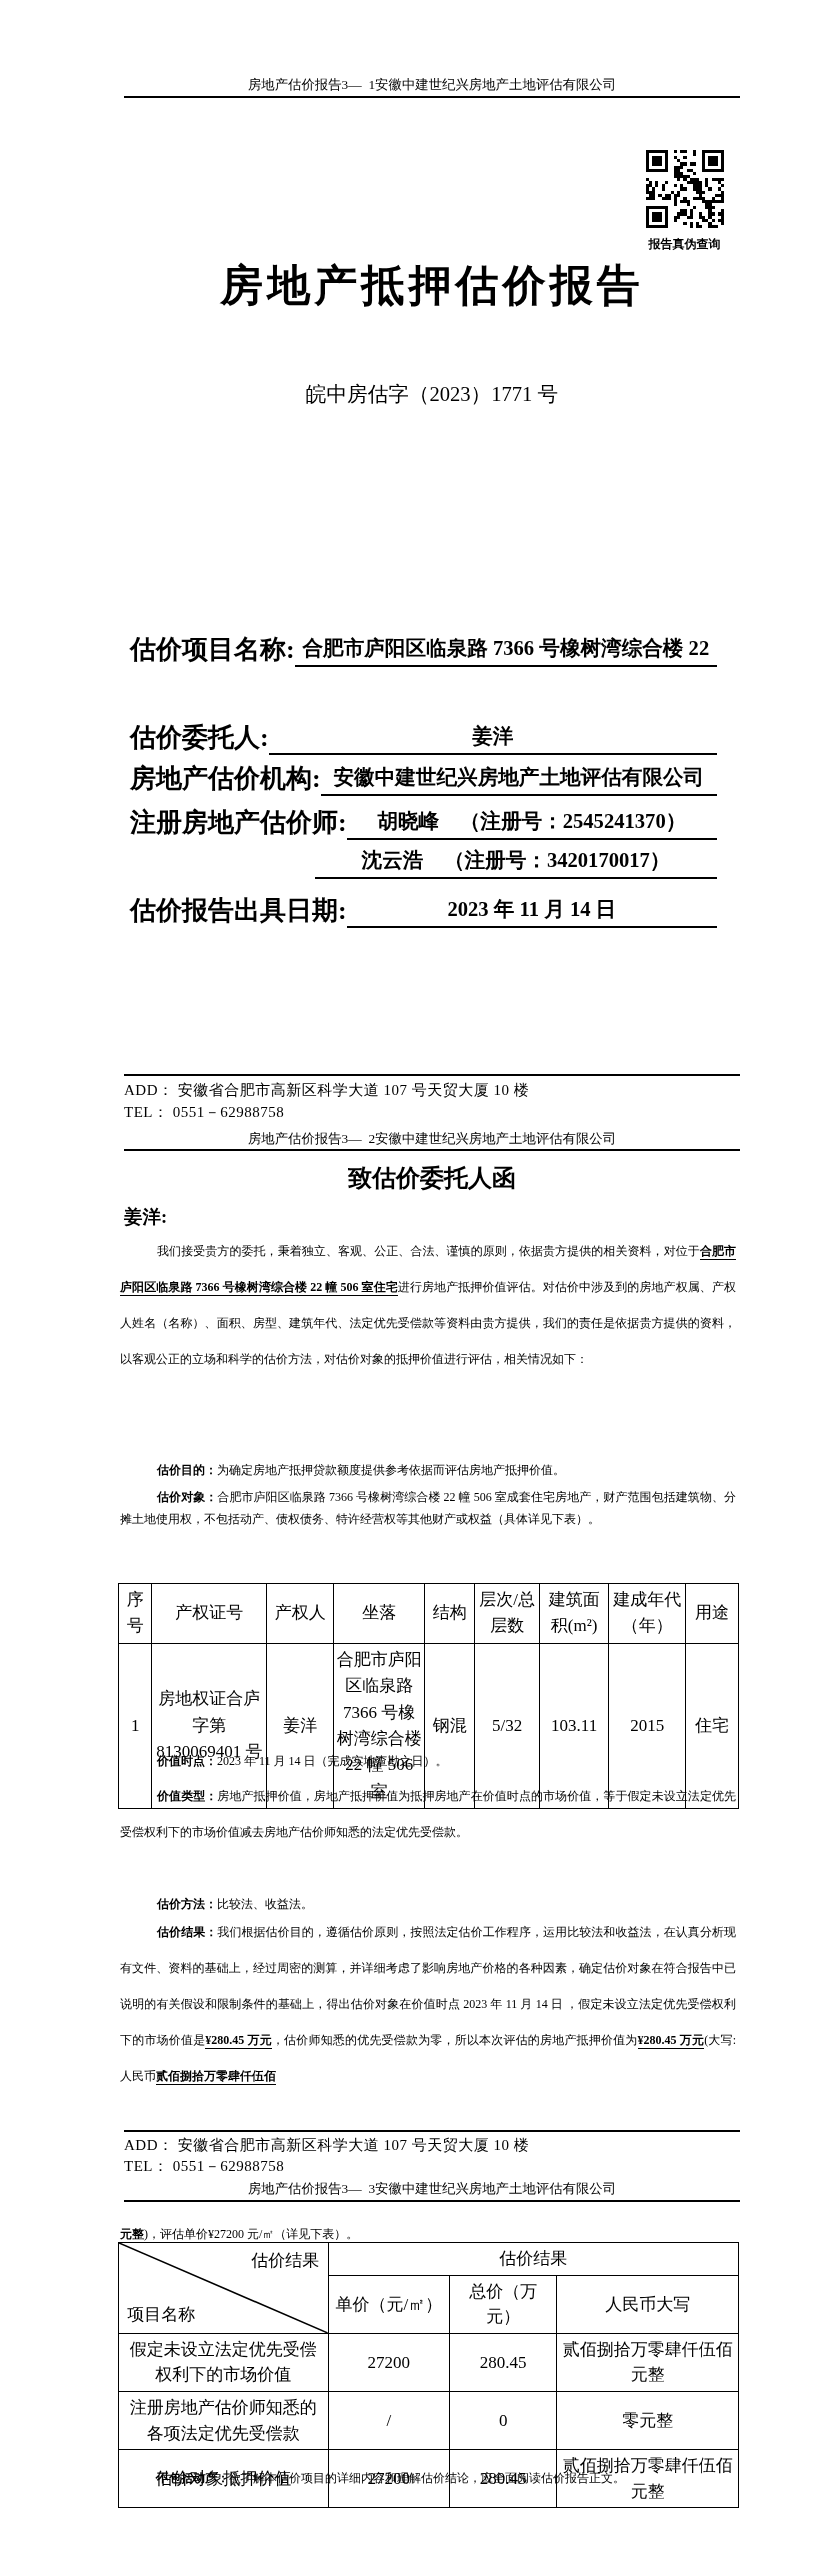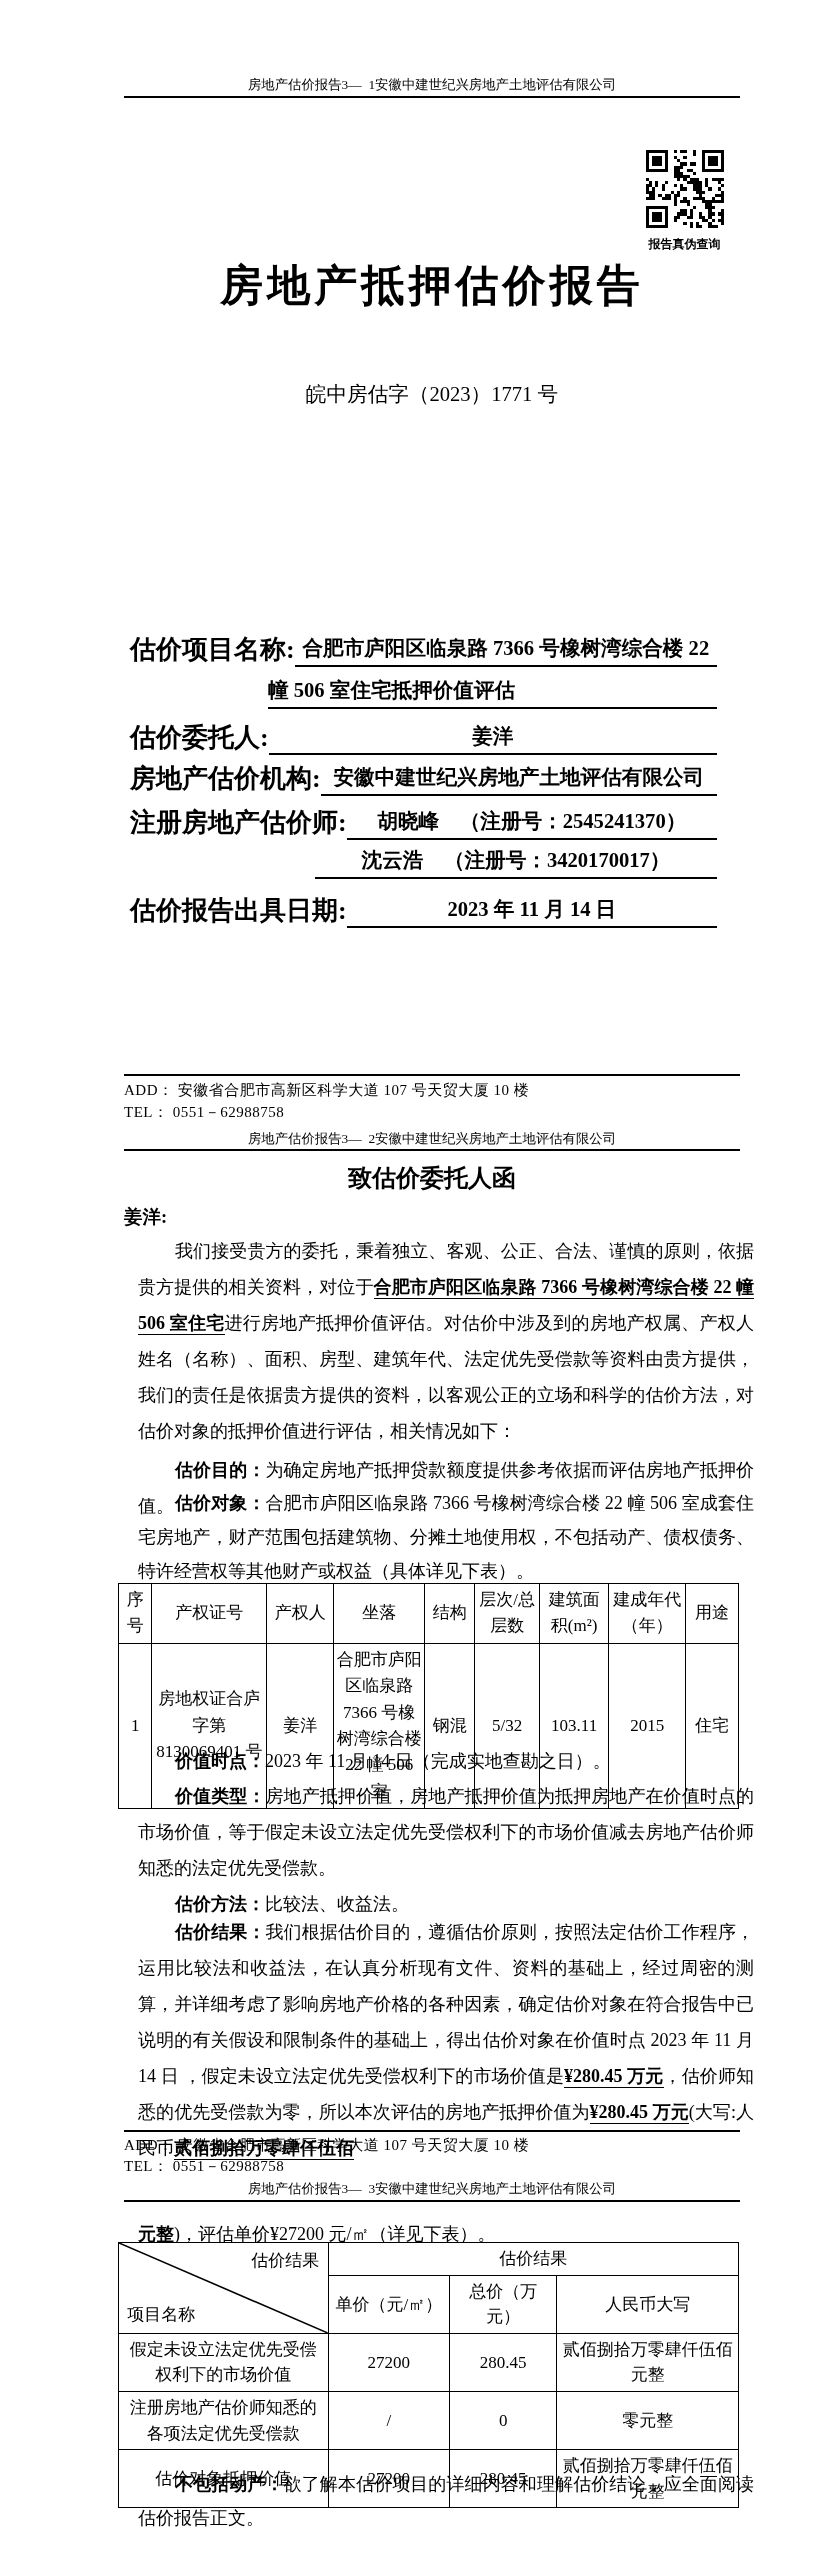--- a/index.html
+++ b/index.html
@@ -19,22 +19,22 @@
   .docno{left:124px;width:616px;text-align:center;font-size:20.6px;}
   .frow{left:130px;width:587px;display:flex;align-items:flex-end;}
   .flabel{font-size:26px;font-weight:bold;white-space:nowrap;}
   .fspacer{flex:0 0 auto;}
   .fline{flex:1 1 auto;border-bottom:2.1px solid #000;font-size:20.6px;font-weight:bold;
          text-align:center;padding-bottom:3.1px;white-space:nowrap;min-height:26px;}
   .fline.left{text-align:left;}
   
   .ltitle{left:124px;width:616px;text-align:center;font-size:24px;font-weight:bold;}
   .salut{left:124px;font-size:18.5px;font-weight:bold;}
-  .para{left:138px;width:616px;font-size:18px;line-height:36px;text-align:justify;}
-  .lh66{line-height:34px;}
+  .para{left:120px;width:616px;font-size:12px;line-height:36px;text-align:justify;}
+  .lh66{line-height:22px;}
   .indent{text-indent:37px;}
   .b{font-weight:bold;}
   .u{border-bottom:1.5px solid #000;padding-bottom:0.5px;}
   
   table{border-collapse:collapse;table-layout:fixed;background:#fff;}
   .t1,.t2{left:118px;width:621px;border:1.5px solid #000;}
   .t1 th,.t1 td{border:1px solid #000;font-size:17px;font-weight:normal;text-align:center;
                 vertical-align:middle;padding:3.1px 2.1px;line-height:1.55;}
   .t1 thead th{height:52px;}
   .t1 tbody td{height:88px;}
@@ -243,24 +243,20 @@
   </div>
   <div class="abs qrcap" style="top:236px;left:640px;width:89px">报告真伪查询</div>
 
   <div class="abs title" style="top:257px">房地产抵押估价报告</div>
   <div class="abs docno" style="top:380px">皖中房估字（2023）1771 号</div>
 
   <div class="abs frow" style="top:632px">
     <span class="flabel">估价项目名称:</span>
     <span class="fline">合肥市庐阳区临泉路 7366 号橡树湾综合楼 22</span>
   </div>
-  <div class="abs frow" style="top:676px">
-    <span class="fspacer" style="width:138px"></span>
-    <span class="fline left">幢 506 室住宅抵押价值评估</span>
-  </div>
   <div class="abs frow" style="top:720px">
     <span class="flabel">估价委托人:</span>
     <span class="fline">姜洋</span>
   </div>
   <div class="abs frow" style="top:761px">
     <span class="flabel">房地产估价机构:</span>
     <span class="fline">安徽中建世纪兴房地产土地评估有限公司</span>
   </div>
   <div class="abs frow" style="top:805px">
     <span class="flabel">注册房地产估价师:</span>

